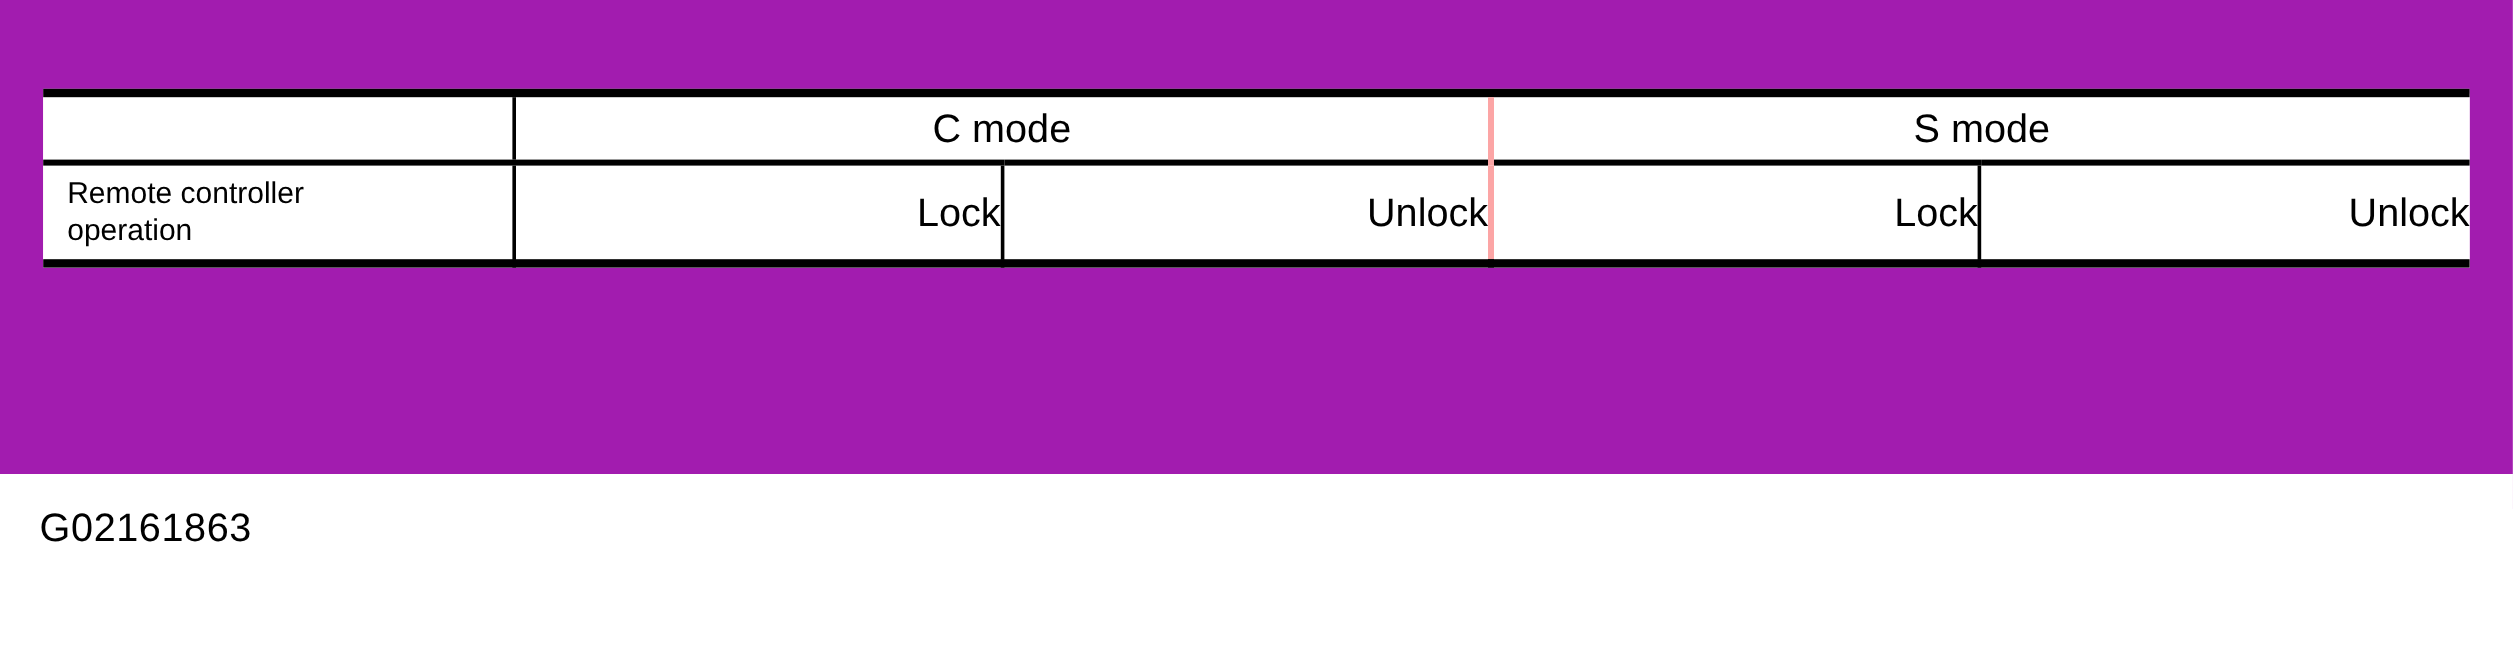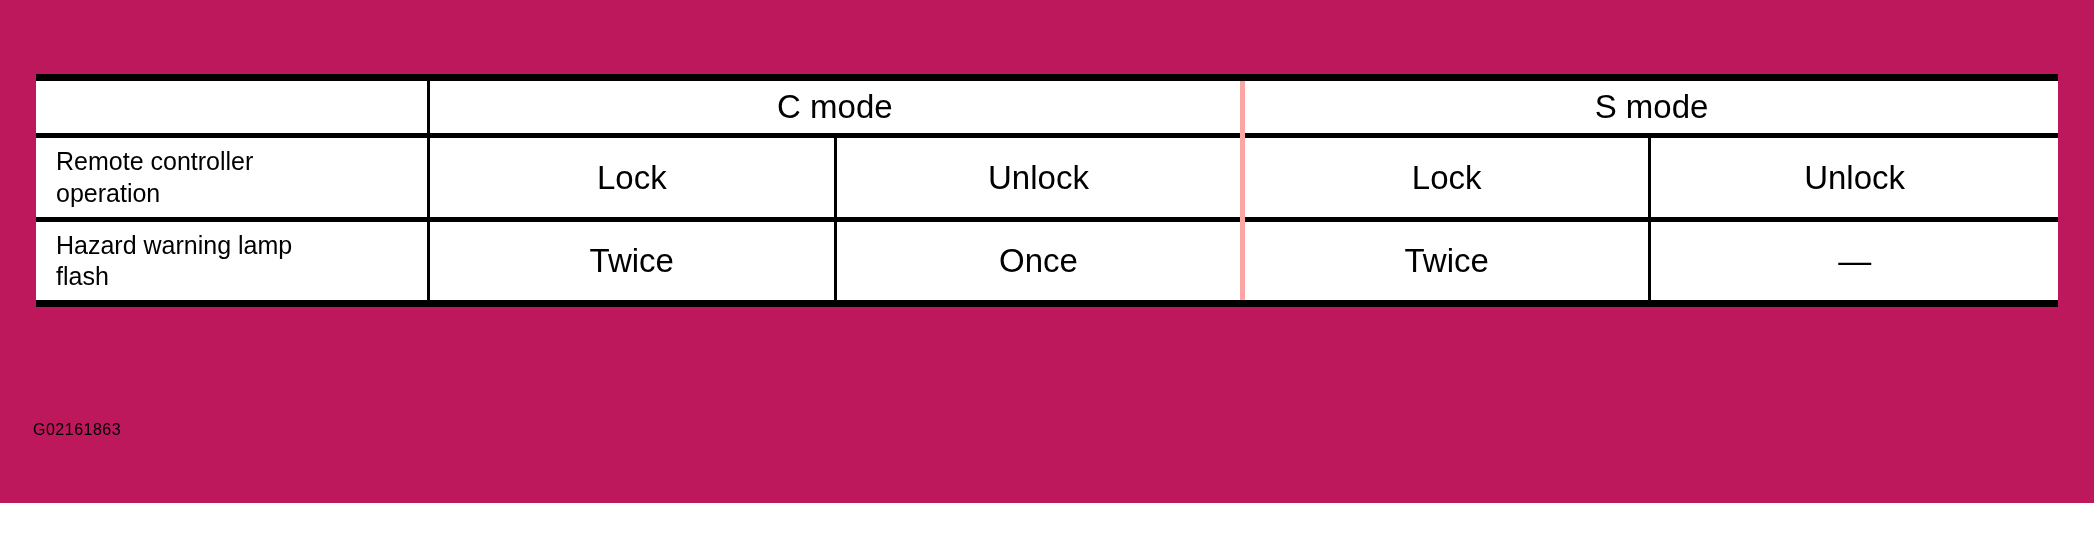--- a/index.html
+++ b/index.html
@@ -12,22 +12,22 @@
     width: 2094px;
     height: 545px;
     font-family: "Liberation Sans", sans-serif;
     color: #000000;
     overflow: hidden;
   }
 
   .page {
     position: relative;
     width: 2094px;
-    height: 503px;
-    background: #be185d;
+    height: 395px;
+    background: #a21caf;
   }
 
   
   .table-wrap {
     position: absolute;
     left: 36px;
     top: 74px;
     width: 2022px;
   }
 
@@ -64,21 +64,21 @@
   tr.r-data > th { border-top: 5px solid #000; }
   
   tr.r-bottom-rule > td { border-top: 7px solid #000; height: 0; line-height: 0; font-size: 0; }
 
   
   .v-left  { border-left: 3px solid #000; }
   .v-thick { border-left: 5px solid #fca5a5; }
 
   
   .cell-center {
-    text-align: center;
+    text-align: right;
     font-size: 33px;
     line-height: 1.26;
   }
   .cell-label {
     text-align: left;
     font-size: 25px;
     line-height: 1.26;
     padding-left: 20px !important;
     padding-right: 10px !important;
   }
@@ -98,21 +98,21 @@
     letter-spacing: 0;
   }
 
   .label-line { display: block; white-space: nowrap; }
 
   
   .caption {
     position: absolute;
     left: 33px;
     top: 420px;
-    font-size: 16px;
+    font-size: 33px;
     letter-spacing: 0.5px;
     line-height: 1.2;
     color: #000;
     white-space: nowrap;
   }
 </style>
 </head>
 <body>
 
 <div class="page">
@@ -138,30 +138,20 @@
           <td class="cell-label">
             <span class="label-line">Remote controller</span>
             <span class="label-line">operation</span>
           </td>
           <td class="cell-center v-left">Lock</td>
           <td class="cell-center v-left">Unlock</td>
           <td class="cell-center v-thick">Lock</td>
           <td class="cell-center v-left">Unlock</td>
         </tr>
 
-        <tr class="r-data h-row2">
-          <td class="cell-label">
-            <span class="label-line">Hazard warning lamp</span>
-            <span class="label-line">flash</span>
-          </td>
-          <td class="cell-center v-left">Twice</td>
-          <td class="cell-center v-left">Once</td>
-          <td class="cell-center v-thick">Twice</td>
-          <td class="cell-center v-left dash">—</td>
-        </tr>
 
 
         <tr class="r-bottom-rule">
           <td colspan="5"></td>
         </tr>
 
       </tbody>
     </table>
   </div>
 

